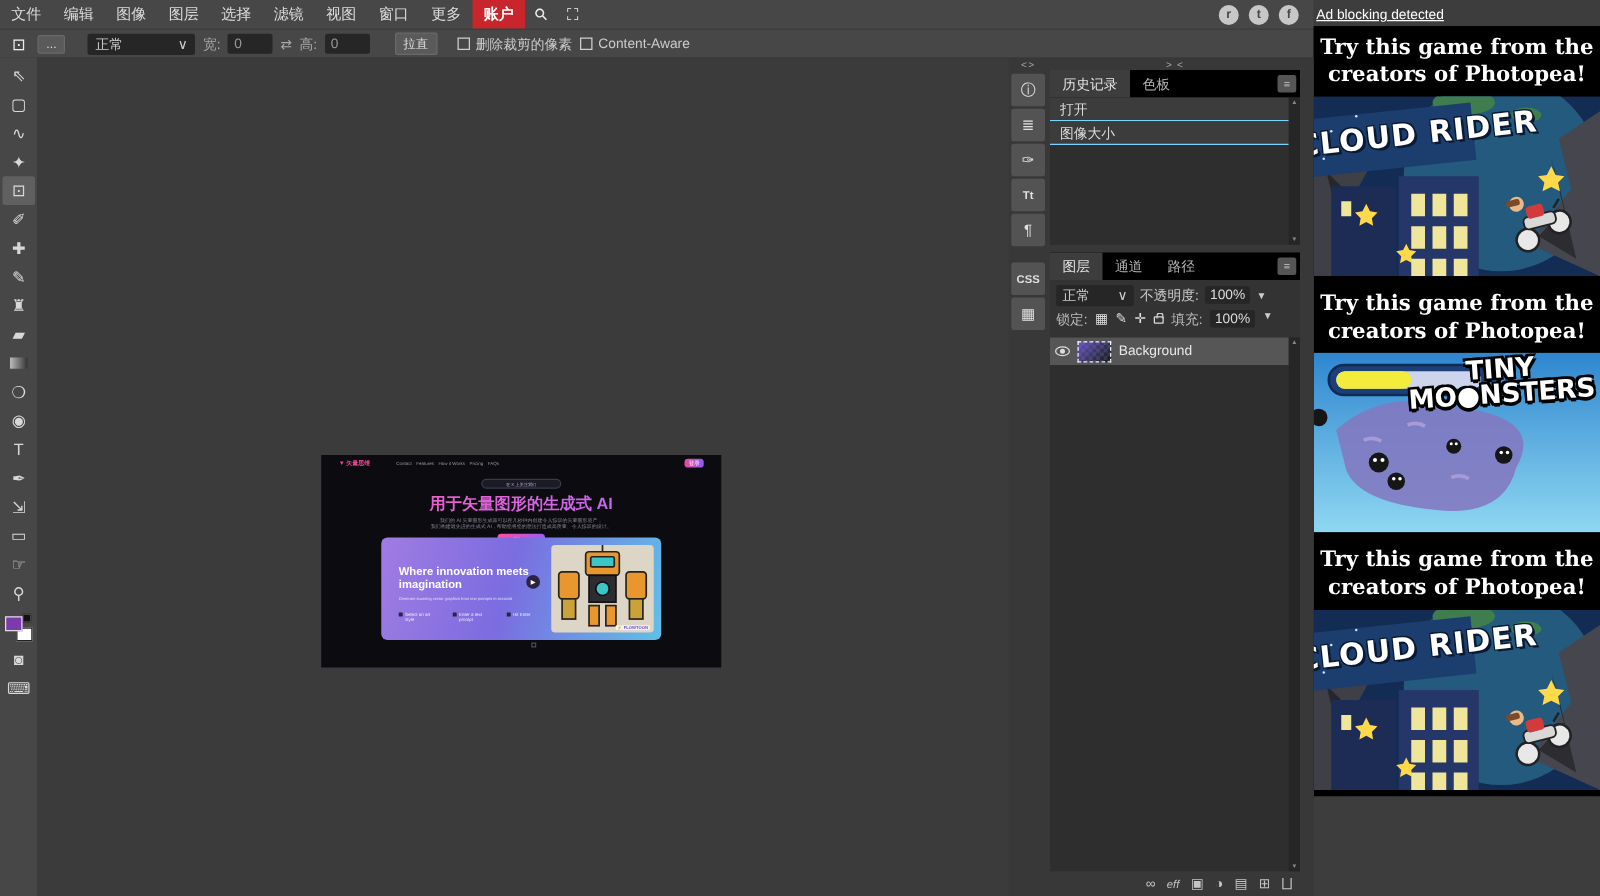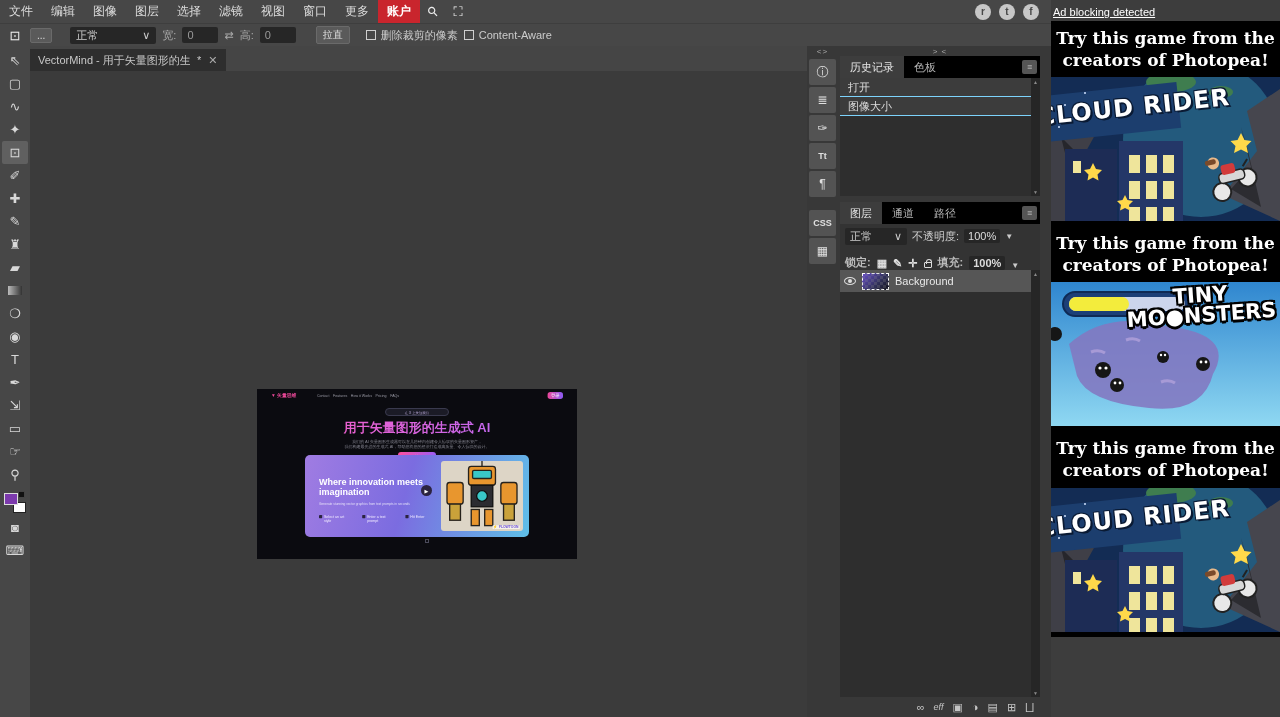--- a/index.html
+++ b/index.html
@@ -141,22 +141,22 @@
   .vscroll { position:absolute; right:0; top:22px; bottom:0; width:9px; background:#262626;
     display:flex; flex-direction:column; justify-content:space-between; align-items:center;
     color:#8a8a8a; font-size:5px; padding:1px 0; }
   .layers-panel { margin-top:6px; flex:1; min-height:0; }
   .blend-row { height:24px; display:flex; align-items:center; gap:5px; padding:0 5px;
     background:#333; }
   .blend-select { width:62px; height:17px; background:#262626; border-radius:2px;
     display:flex; align-items:center; justify-content:space-between; padding:0 5px; }
   .val-box { background:#262626; border-radius:2px; padding:1px 4px; color:#ddd; }
   .tri { font-size:8px; color:#ccc; }
-  .lock-row { height:22px; display:flex; align-items:flex-end; gap:6px; padding:0 5px;
-    background:#333; color:#bbb;font-weight:bold; }
+  .lock-row { height:22px; display:flex; align-items:flex-start; gap:6px; padding:0 5px;
+    background:#333; color:#bbb; }
   .lock-ico { font-size:11px; color:#ddd; }
   .css-lock { width:8px; height:6px; border:1px solid #ddd; border-radius:1px; position:relative;
     margin-top:3px; }
   .css-lock:before { content:""; position:absolute; left:1px; top:-4px; width:4px; height:4px;
     border:1px solid #ddd; border-bottom:none; border-radius:3px 3px 0 0; }
   .layer-list { flex:1; background:#2e2e2e; padding-right:9px; }
   .layer-row { height:22px; background:#565656; display:flex; align-items:center; gap:6px;
     padding-left:4px; color:#e8e8e8; }
   .eye { width:12px; height:8px; border:1px solid #ddd; border-radius:50%; position:relative; }
   .eye:before { content:""; position:absolute; left:3px; top:1px; width:4px; height:4px;
@@ -316,27 +316,20 @@
           <span class="bg"></span>
           <span class="fg"></span>
         </div>
         <div id="tool-extras">
             <div class="tool">◙</div>
             <div class="tool">⌨</div>
           </div>
       </div>
 
       <div class="center">
-        <div class="tabbar">
-          <div class="tab">
-            <span class="tab-title">VectorMind - 用于矢量图形的生</span>
-            <span>*</span>
-            <span class="tab-close">✕</span>
-          </div>
-        </div>
         <div class="canvas">
 
           <div class="doc">
             <div class="doc-nav">
               <span class="doc-logo">▼ 矢量思维</span>
               <span id="doc-links" class="doc-links">
                   <span>Contact</span>
                   <span>Features</span>
                   <span>How it Works</span>
                   <span>Pricing</span>

